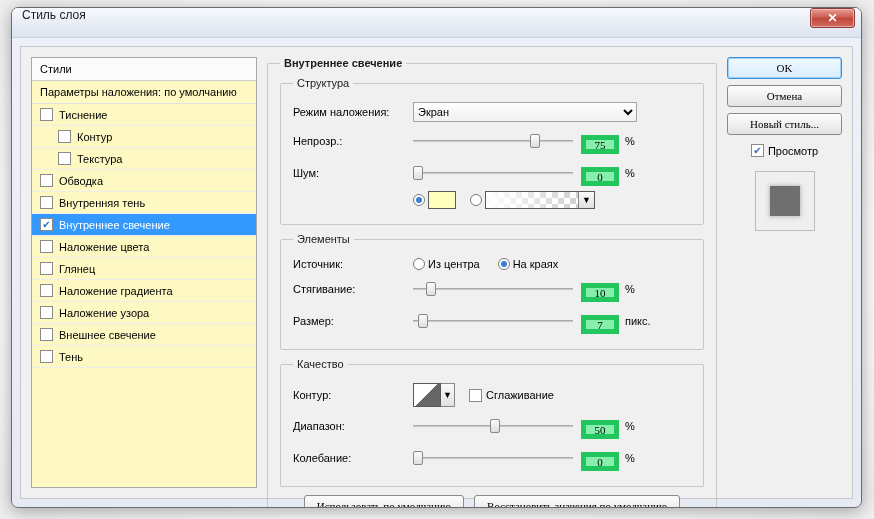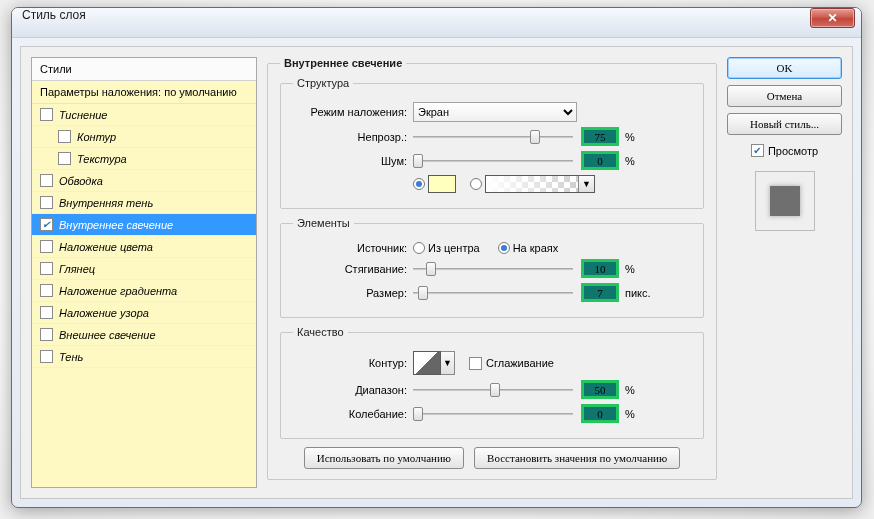--- a/index.html
+++ b/index.html
@@ -45,57 +45,57 @@
     display: flex; flex-direction: column;
   }
   .styles-header {
     padding: 5px 8px; border-bottom: 1px solid #d0d0d0; background: #fbfbfb;
   }
   .styles-subhead {
     padding: 5px 8px; border-bottom: 1px solid #e2e2e2; font-size: 11px;
   }
   .style-row {
     padding: 4px 8px; display: flex; align-items: center; gap: 6px;
-    border-bottom: 1px solid #eee; height: 22px; font-style: italic;
+    border-bottom: 1px solid #eee; height: 22px;
   }
   .style-row.indent { padding-left: 26px; }
   .style-row.sel { background: #3399ff; color: #fff; }
   .chk {
     width: 13px; height: 13px; border: 1px solid #8a8a8a; background: #fff;
     display: inline-flex; align-items: center; justify-content: center;
     font-size: 10px; color: #2a6fbb;
   }
   .chk.on::before { content: "✔"; }
   .center { flex: 1; }
   fieldset {
     border: 1px solid #c8c8c8; border-radius: 2px; margin: 0 0 8px 0;
     padding: 8px 12px 10px 12px;
   }
   legend { padding: 0 4px; color: #1a1a1a; }
   .outer-legend { font-weight: bold; }
   .row { display: flex; align-items: center; margin: 5px 0; }
-  .lab { width: 120px; text-align: right; padding-right: 6px; }
+  .lab { width: 120px; padding-right: 6px; }
   select {
     font: 11px Tahoma, Arial, sans-serif; border: 1px solid #a3a3a3;
     height: 20px; background: linear-gradient(#fff,#f0f0f0);
   }
   .slider {
     width: 160px; height: 16px; position: relative; margin-right: 8px;
   }
   .slider .track {
     position: absolute; left: 0; right: 0; top: 7px; height: 3px; background: #c9c9c9;
     border-top: 1px solid #aaa; border-bottom: 1px solid #eee;
   }
   .slider .thumb {
     position: absolute; top: 1px; width: 10px; height: 14px;
     background: linear-gradient(#fdfdfd,#dedede); border: 1px solid #888; border-radius: 2px;
   }
   .nbox {
-    width: 38px; height: 19px; border: 3px solid #22c55e; text-align: center;
-    font: 11px Tahoma; background: #0f766e; margin-right: 4px;
+    width: 38px; height: 19px; border: 5px solid #22c55e; text-align: center;
+    font: 11px Tahoma; background: #86efac; margin-right: 4px; margin-top: 8px;
   }
   .pct { margin-left: 2px; }
   .radio {
     width: 12px; height: 12px; border: 1px solid #7a7a7a; border-radius: 50%; background: #fff;
     display: inline-flex; align-items: center; justify-content: center; margin-right: 3px;
     vertical-align: -2px;
   }
   .radio.on::after { content: ""; width: 6px; height: 6px; border-radius: 50%; background: #3a7dd6; }
   .swatch {
     width: 28px; height: 18px; border: 1px solid #5a5a5a; display: inline-block; vertical-align: middle;
@@ -209,21 +209,21 @@
       </div>
 
       <div class="center">
         <fieldset>
           <legend class="outer-legend">Внутреннее свечение</legend>
 
           <fieldset>
             <legend>Структура</legend>
             <div class="row">
               <span class="lab">Режим наложения:</span>
-              <select style="width:164px">
+              <select style="width:224px">
                 <option>Экран</option>
               </select>
             </div>
             <div class="row">
               <span class="lab">Непрозр.:</span>
               <div class="slider">
                   <div class="track"></div>
                   <div class="thumb" style="left:73%"></div>
                 </div>
               <input class="nbox" value="75" style="">

